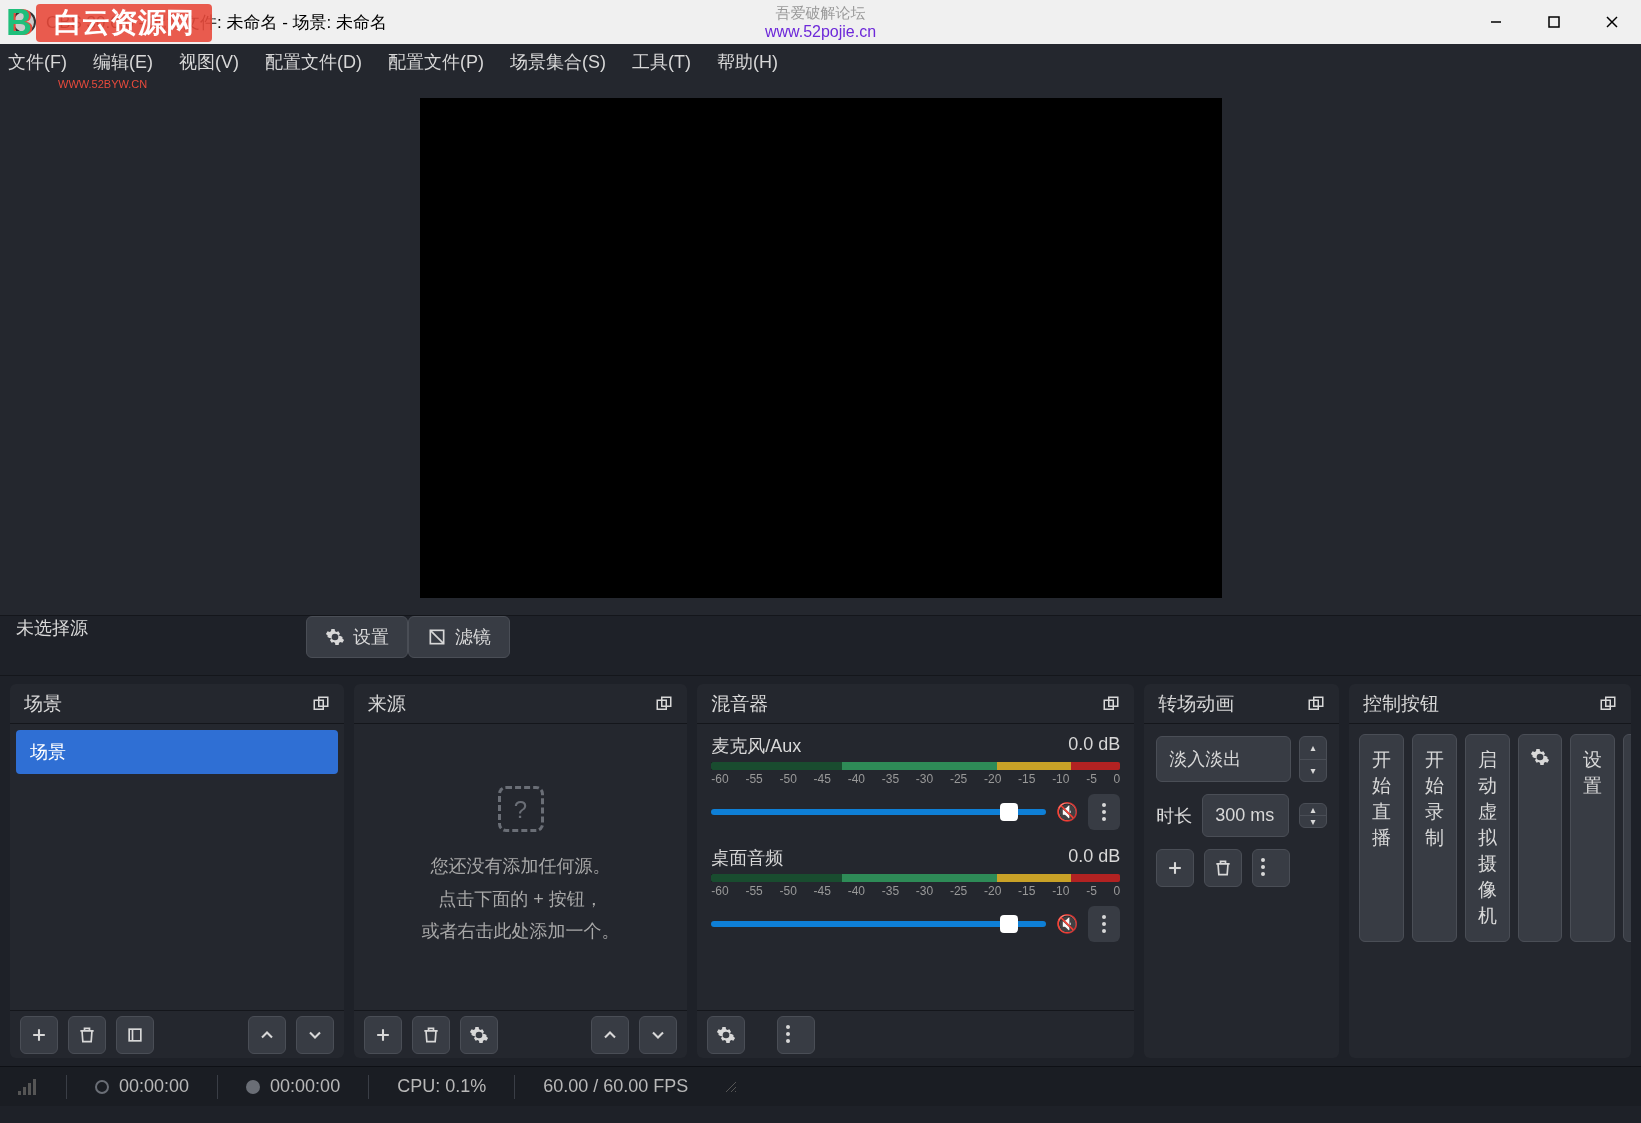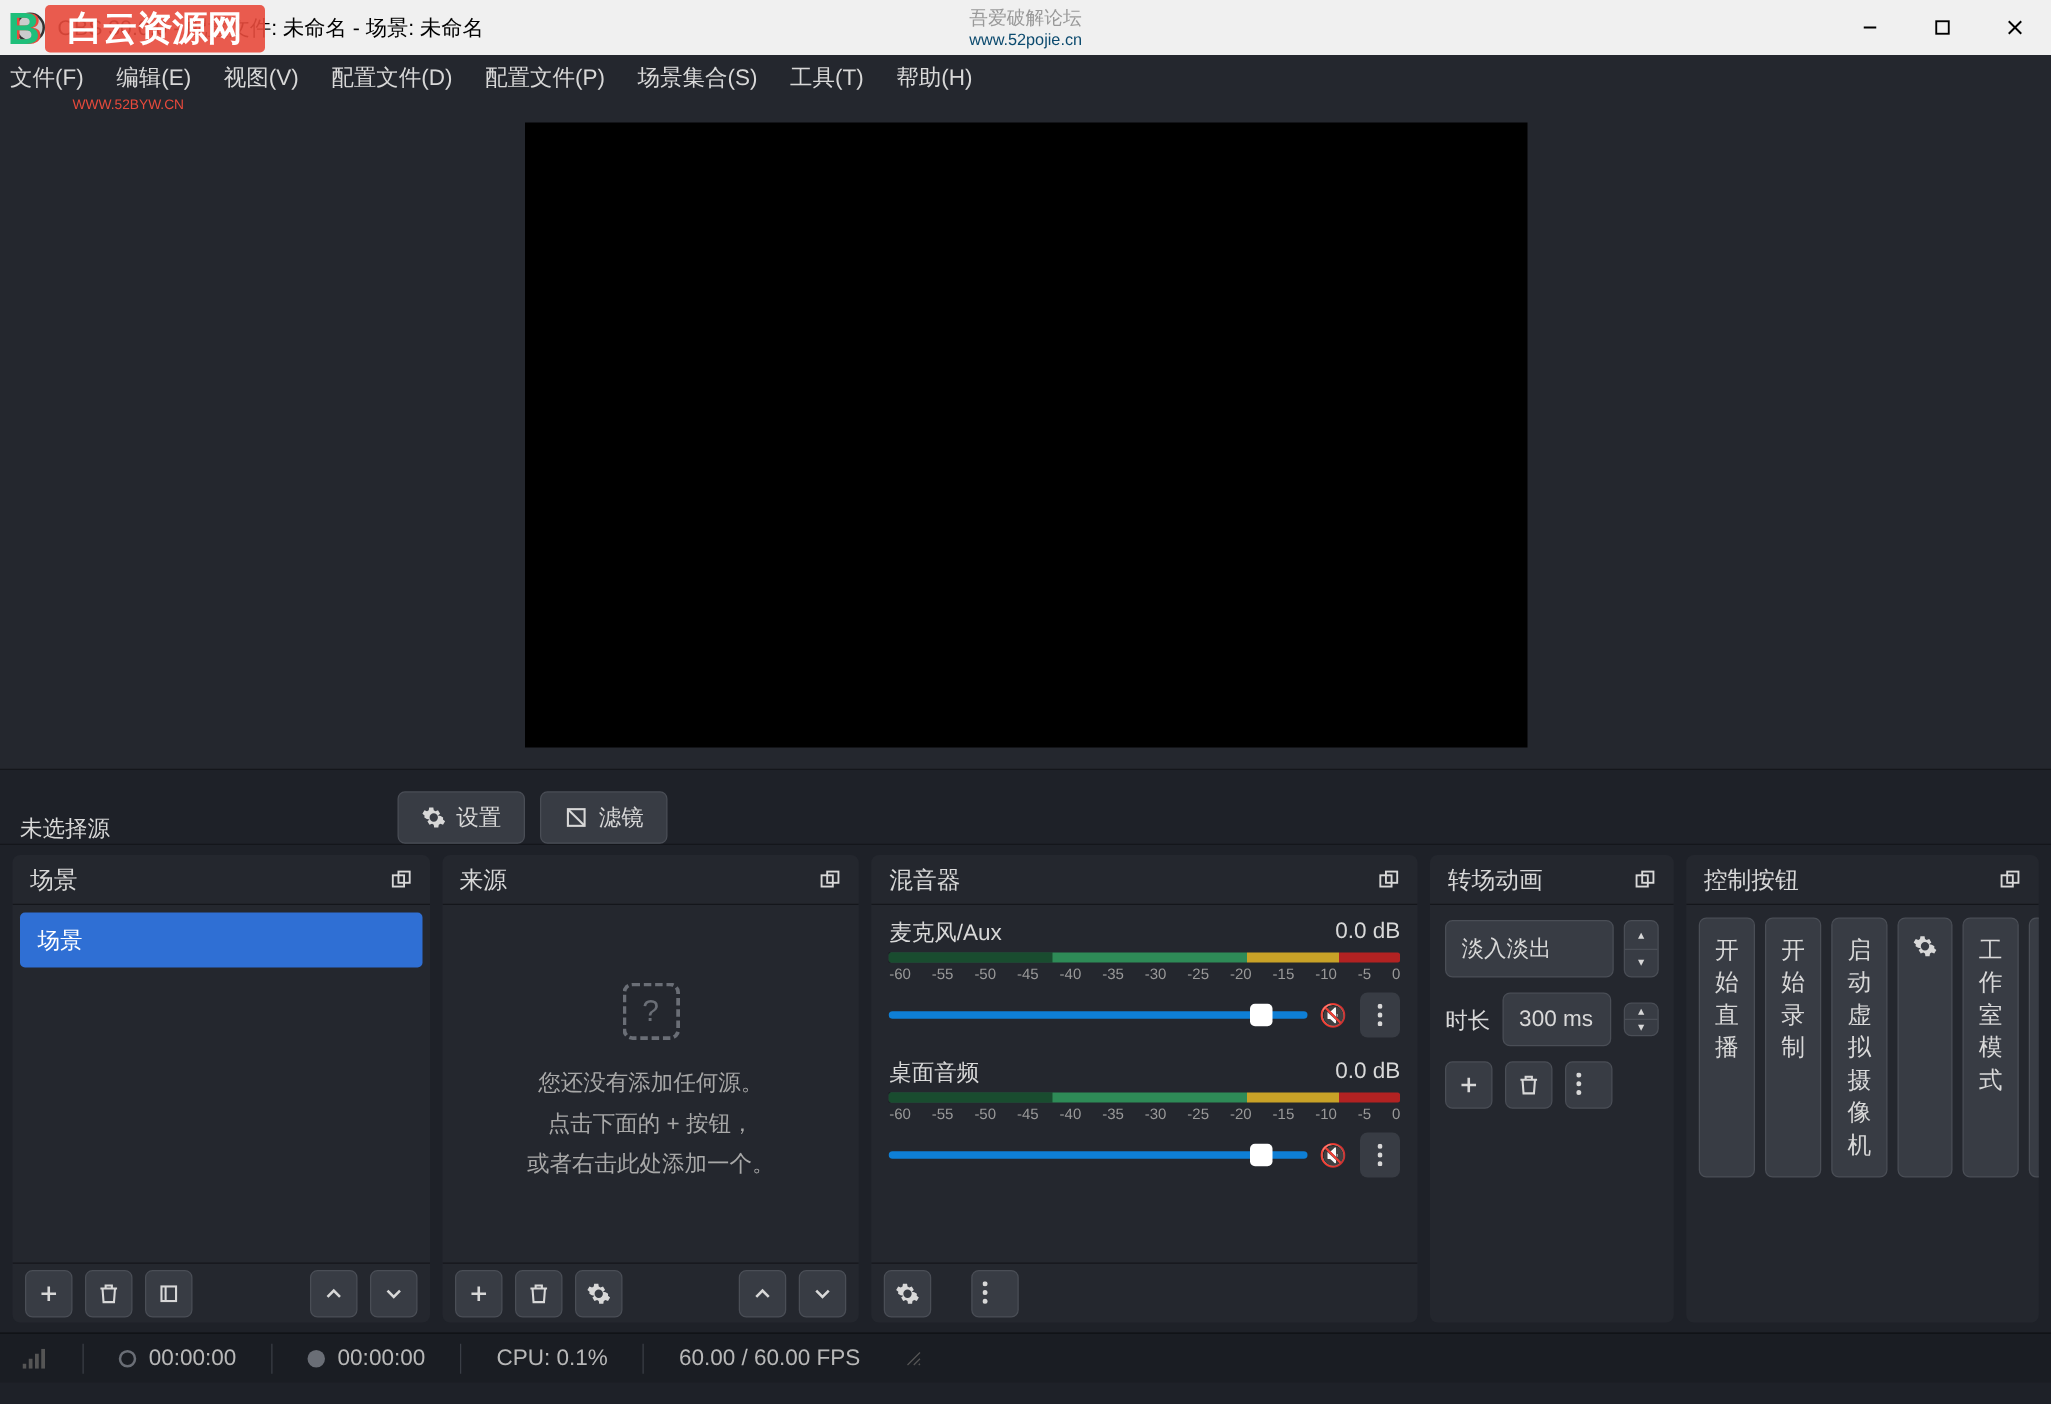--- a/index.html
+++ b/index.html
@@ -2,31 +2,31 @@
 <html><head>
 <meta charset="utf-8">
 <style>
 * { margin: 0; padding: 0; box-sizing: border-box; font-family: "Segoe UI", Arial, sans-serif; }
 body { background: #1e2128; color: #d8d8d8; width: 1641px; height: 1123px; overflow: hidden; }
 
 .titlebar { height: 44px; background: #f0f0f0; display: flex; align-items: center; padding: 0 0 0 12px; position: relative; }
 .titlebar-icon { width: 24px; height: 24px; border-radius: 50%; background: #333; margin-right: 10px; display:flex; align-items:center; justify-content:center;}
 .titlebar-title { color: #000; font-size: 17px; flex: 1; }
 .titlebar-center { position: absolute; left: 50%; transform: translateX(-50%); text-align: center; color: #999; font-size: 15px; }
-.titlebar-center .sub { font-size: 13px; color: #0c4a6e; }
+.titlebar-center .sub { font-size: 16px; color: #6d28d9; }
 .titlebar-controls { display: flex; height: 100%; }
 .titlebar-btn { width: 58px; height: 100%; display: flex; align-items: center; justify-content: center; color: #000; font-size: 14px; }
 
 .menubar { height: 36px; background: #24272e; display: flex; align-items: center; padding: 0 8px; gap: 26px; font-size: 18px; }
 .menubar-item { color: #d8d8d8; cursor: pointer; }
 
 .preview-area { height: 536px; background: #24272e; display: flex; align-items: center; justify-content: center; border-bottom: 1px solid #14161b; }
 .preview-canvas { width: 802px; height: 500px; background: #000; }
 
-.toolbar-row { height: 60px; background: #1e2128; display: flex; align-items: flex-end; padding: 0 16px; gap: 12px; border-bottom: 1px solid #14161b; }
+.toolbar-row { height: 60px; background: #1e2128; display: flex; align-items: flex-start; padding: 0 16px; border-bottom: 1px solid #14161b; }
 .toolbar-label { font-size: 18px; flex: 0 0 290px; }
 .pill-btn { background: #383c44; border: 1px solid #4a4e56; border-radius: 6px; padding: 8px 18px; display: flex; align-items: center; gap: 8px; font-size: 18px; color: #d8d8d8; cursor: pointer; }
 .pill-btn svg { width: 20px; height: 20px; }
 
 .docks { display: flex; gap: 10px; padding: 8px 10px; height: 390px; }
 .dock { background: #24272e; border-radius: 6px; display: flex; flex-direction: column; overflow: hidden; }
 .dock-header { height: 40px; display: flex; align-items: center; justify-content: space-between; padding: 0 14px; font-size: 19px; font-weight: 500; border-bottom: 1px solid #14161b; }
 .dock-header svg { width: 18px; height: 18px; }
 .dock-body { flex: 1; overflow: auto; }
 .dock-footer { height: 48px; display: flex; align-items: center; padding: 0 10px; gap: 10px; border-top: 1px solid #14161b; }
@@ -403,21 +403,20 @@
     </div>
     <div class="controls-body">
       <div class="ctrl-btn">开始直播</div>
       <div class="ctrl-btn">开始录制</div>
       <div class="ctrl-row">
         <div class="ctrl-btn">启动虚拟摄像机</div>
         <div class="ctrl-btn gear"><svg width="20" height="20" viewBox="0 0 24 24" fill="#d8d8d8">
               <path d="M12 8a4 4 0 100 8 4 4 0 000-8zm9 4a9 9 0 01-.2 1.9l2.1 1.6-2 3.5-2.5-1a7 7 0 01-1.6.9l-.4 2.6h-4l-.4-2.6a7 7 0 01-1.6-.9l-2.5 1-2-3.5 2.1-1.6A9 9 0 013 12a9 9 0 01.2-1.9L1.1 8.5l2-3.5 2.5 1a7 7 0 011.6-.9L7.6 2.5h4l.4 2.6a7 7 0 011.6.9l2.5-1 2 3.5-2.1 1.6A9 9 0 0121 12z"></path>
             </svg></div>
       </div>
-      <div class="ctrl-btn">工作室模式</div>
       <div class="ctrl-btn">设置</div>
       <div class="ctrl-btn">退出</div>
     </div>
   </div>
 
 </div>
 
 <div class="statusbar">
   <div class="status-seg">
     <svg width="20" height="16">

